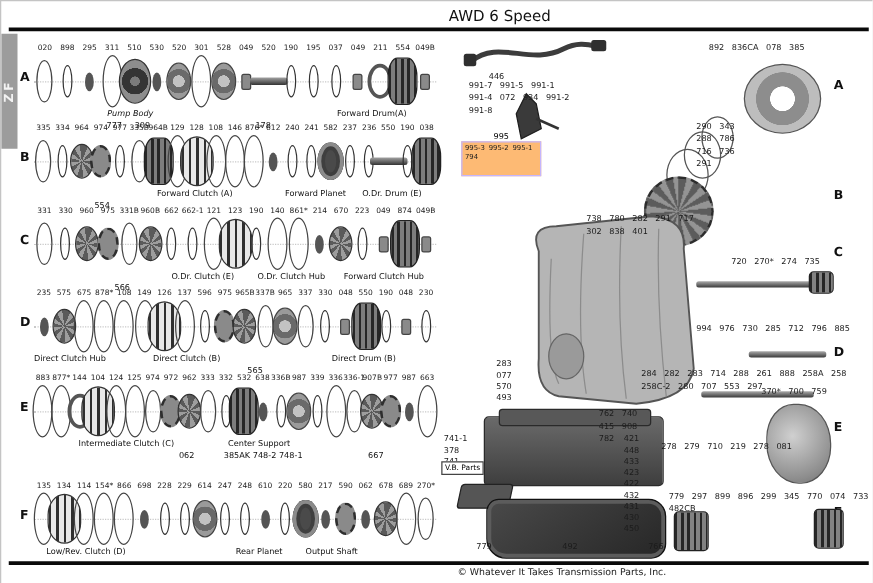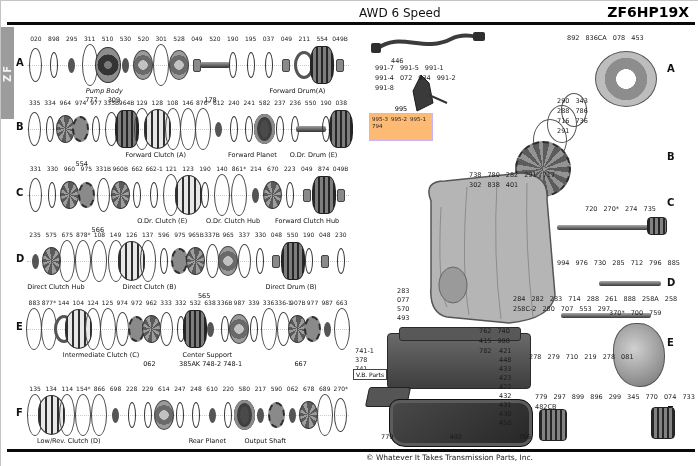--- a/index.html
+++ b/index.html
@@ -60,21 +60,20 @@
   .pan{background:linear-gradient(145deg,#4a4a4a,#262626);border:1px solid #111;border-radius:10px 14px 12px 16px;box-shadow:inset 0 0 0 3px #5c5c5c;}
   .blob{background:radial-gradient(circle at 40% 40%,#d0d0d0,#8f8f8f 70%,#6f6f6f);border:1px solid #555;border-radius:42% 50% 46% 50%;}
   .filterpart{background:#555;border:1px solid #222;border-radius:3px;transform:skewX(-12deg);}
 </style>
 </head>
 <body>
 
 <div id="page">
 
   <div class="hdr-title">AWD 6 Speed</div>
-  <div class="hdr-model">ZF6HP19X</div>
   <div class="rule rule-top"></div>
   <div class="zf-tab">ZF</div>
 
   <span class="rlabel" style="left:15px;top:56px">A</span>
   <span class="rlabel" style="left:15px;top:120px">B</span>
   <span class="rlabel" style="left:15px;top:186px">C</span>
   <span class="rlabel" style="left:15px;top:252px">D</span>
   <span class="rlabel" style="left:15px;top:320px">E</span>
   <span class="rlabel" style="left:15px;top:406px">F</span>
 
@@ -677,21 +676,21 @@
         <span class="callout">995-3</span>
         <span class="callout">995-2</span>
         <span class="callout">995-1</span>
         <span class="callout">794</span>
       </div>
   </div>
   <div class="cluster" style="left:566px;top:33px;width:116px">
       <span class="callout">892</span>
       <span class="callout">836CA</span>
       <span class="callout">078</span>
-      <span class="callout">453</span>
+      <span class="callout">385</span>
     </div>
   <div class="cluster" style="left:556px;top:96px;width:48px">
       <span class="callout">290</span>
       <span class="callout">343</span>
       <span class="callout">288</span>
       <span class="callout">786</span>
       <span class="callout">716</span>
       <span class="callout">736</span>
       <span class="callout">291</span>
     </div>

